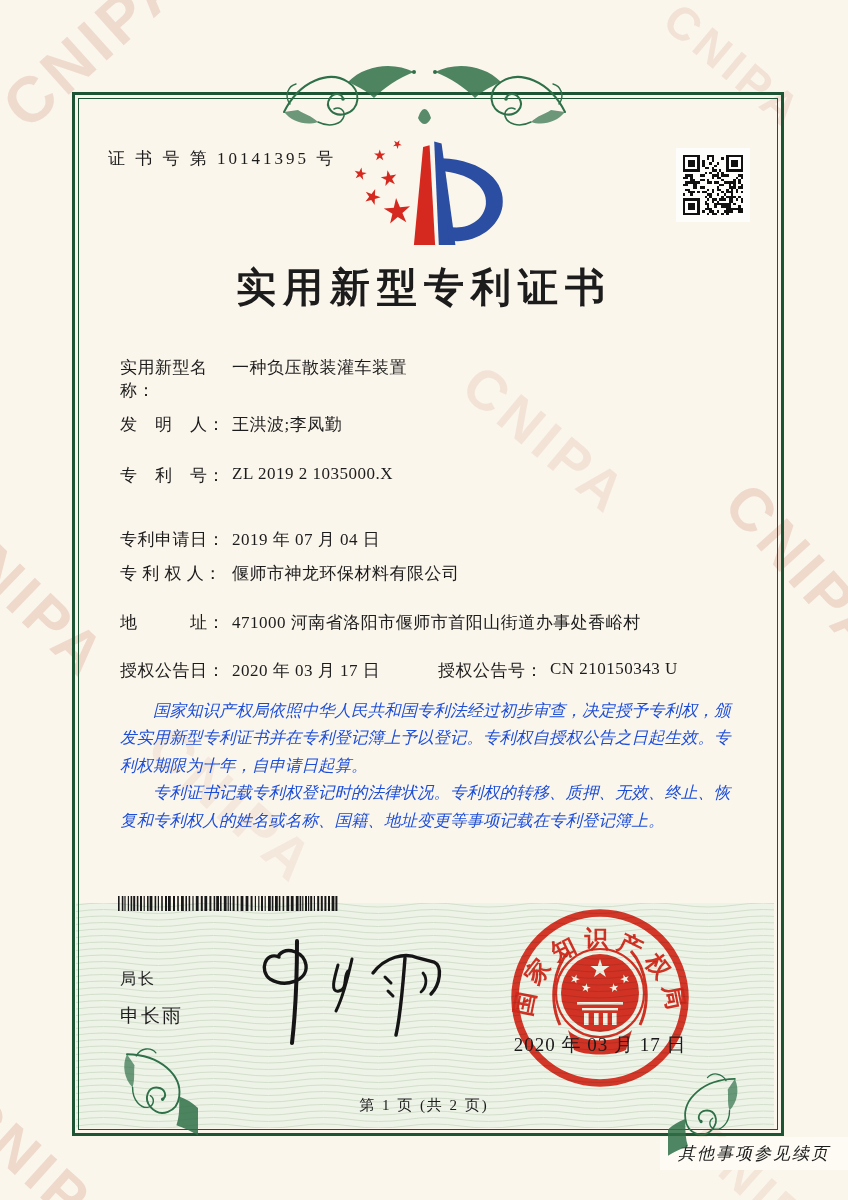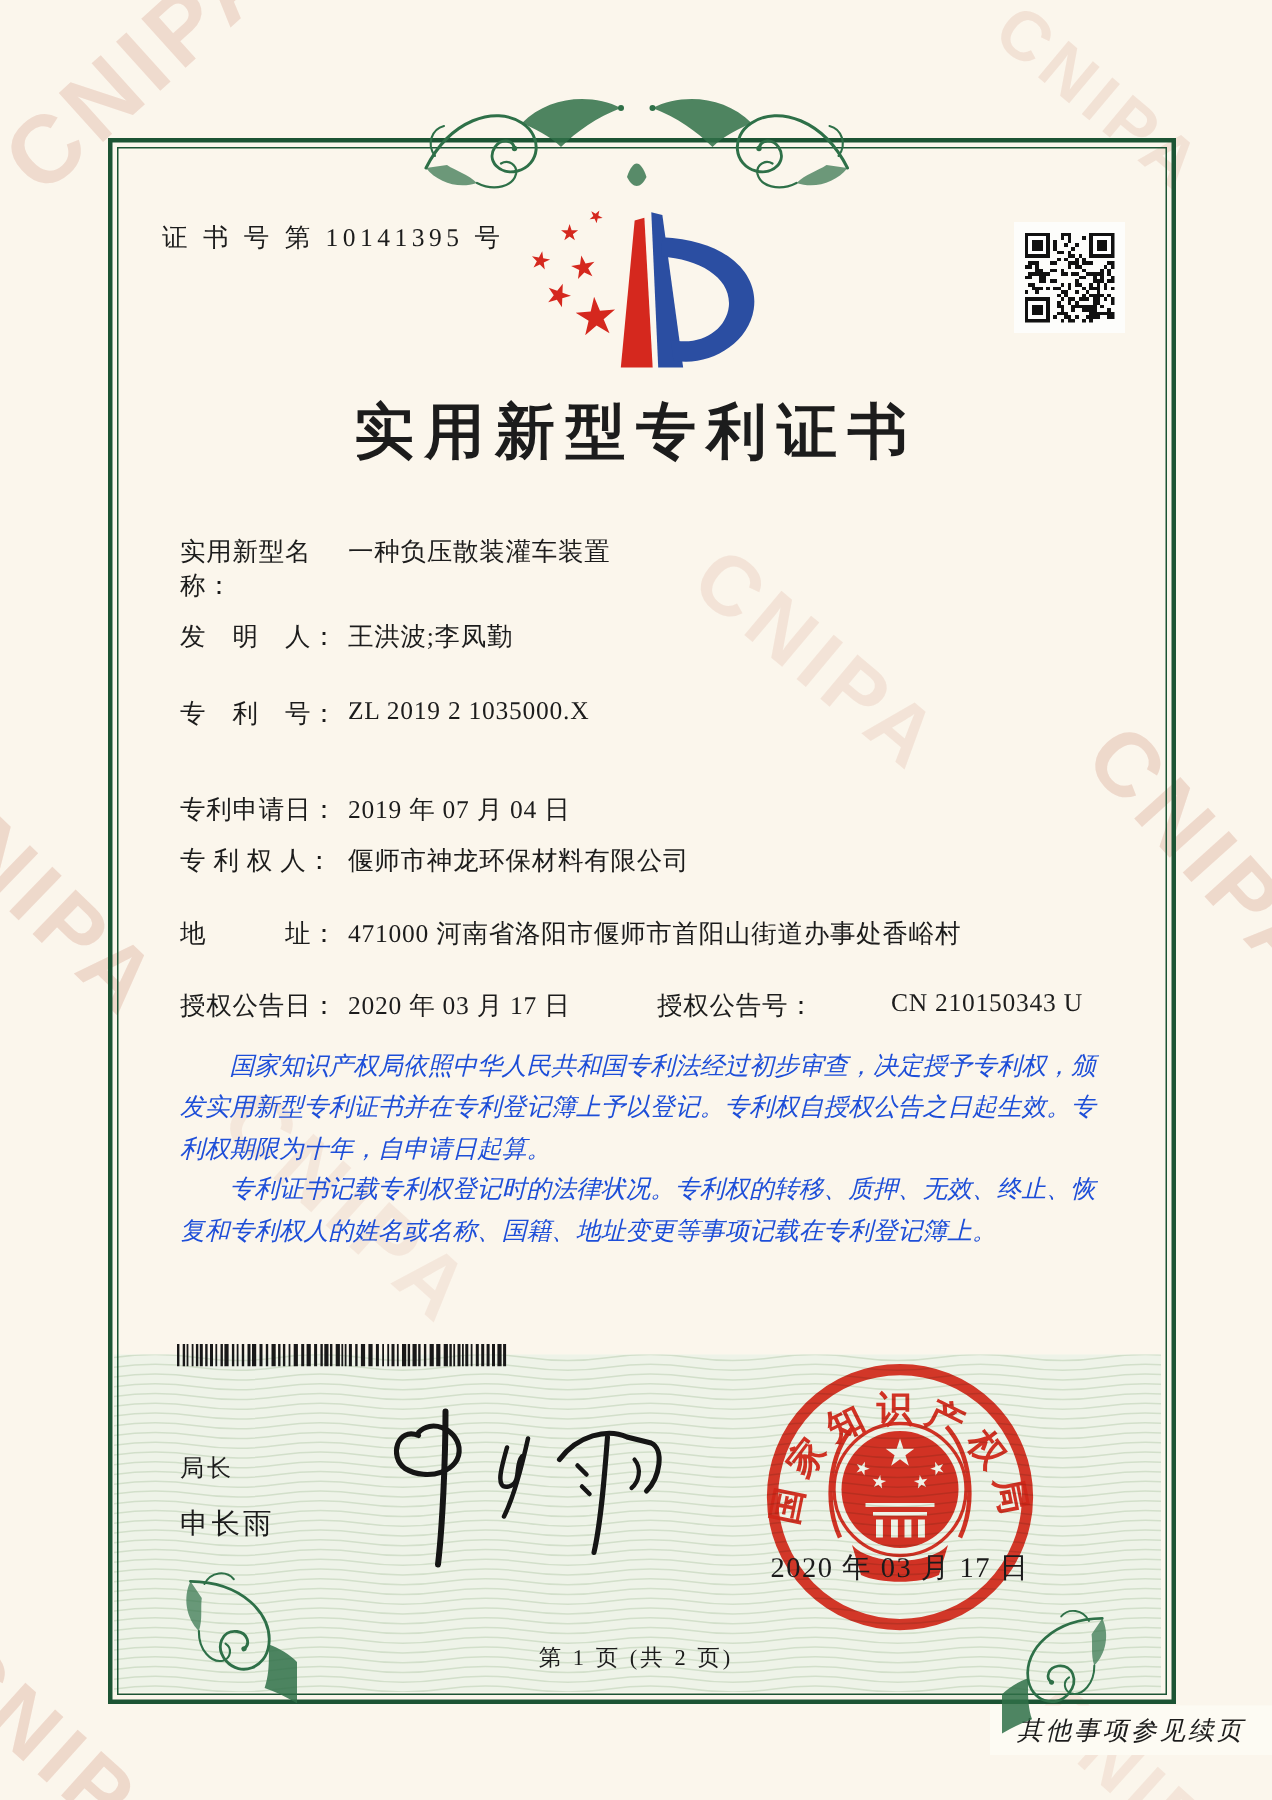--- a/index.html
+++ b/index.html
@@ -21,21 +21,21 @@
   .cert-no{position:absolute;left:108px;top:147px;font-size:17px;letter-spacing:3px;z-index:2;}
   .logo{position:absolute;left:338px;top:136px;width:185px;height:120px;z-index:2;}
   .qr{position:absolute;left:676px;top:148px;width:74px;height:74px;background:#fdfdfb;
       z-index:2;display:flex;align-items:center;justify-content:center;}
   .title{position:absolute;left:0;top:260px;width:848px;text-align:center;
          font-size:40px;font-weight:600;letter-spacing:7px;z-index:2;}
   
   .row{position:absolute;left:120px;width:660px;font-size:17px;z-index:2;display:flex;}
   .row .lab{flex:0 0 112px;letter-spacing:.5px;}
   .row .val{letter-spacing:.5px;}
-  .pair2{position:absolute;left:318px;top:0;display:flex;gap:44px;}
+  .pair2{position:absolute;left:318px;top:0;display:flex;}
   .pair2 .lab{flex:0 0 112px;}
   
   .body-text{position:absolute;left:120px;top:697px;width:618px;z-index:2;
              font-size:16.5px;line-height:1.66;font-style:italic;color:#1d4ed8;}
   .body-text p{margin:0;text-indent:2em;}
   
   .barcode{position:absolute;left:118px;top:896px;width:222px;height:15px;z-index:2;}
   
   .sig-role{position:absolute;left:120px;top:969px;font-size:16px;z-index:2;
             font-family:"Liberation Sans",sans-serif;letter-spacing:2px;}

